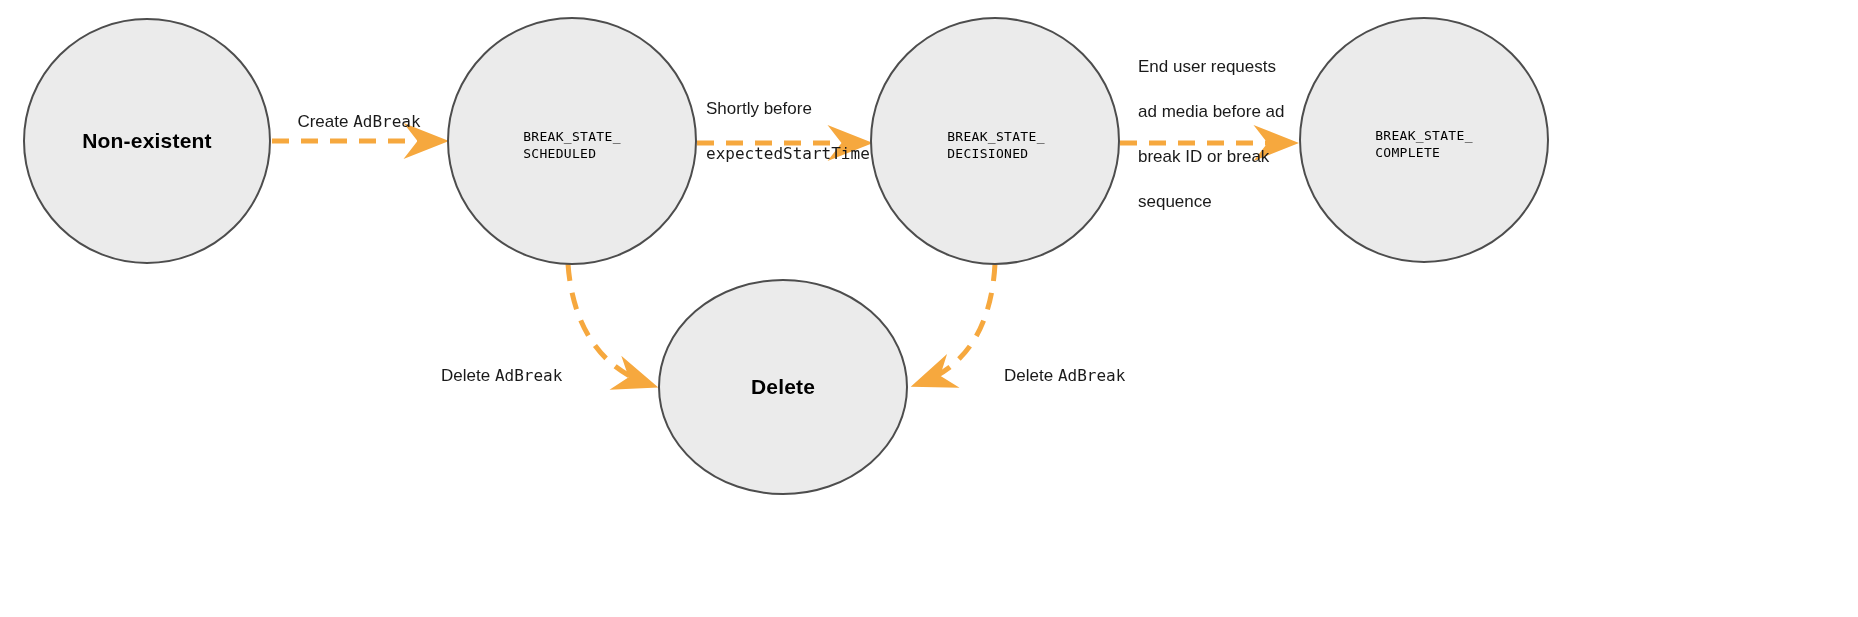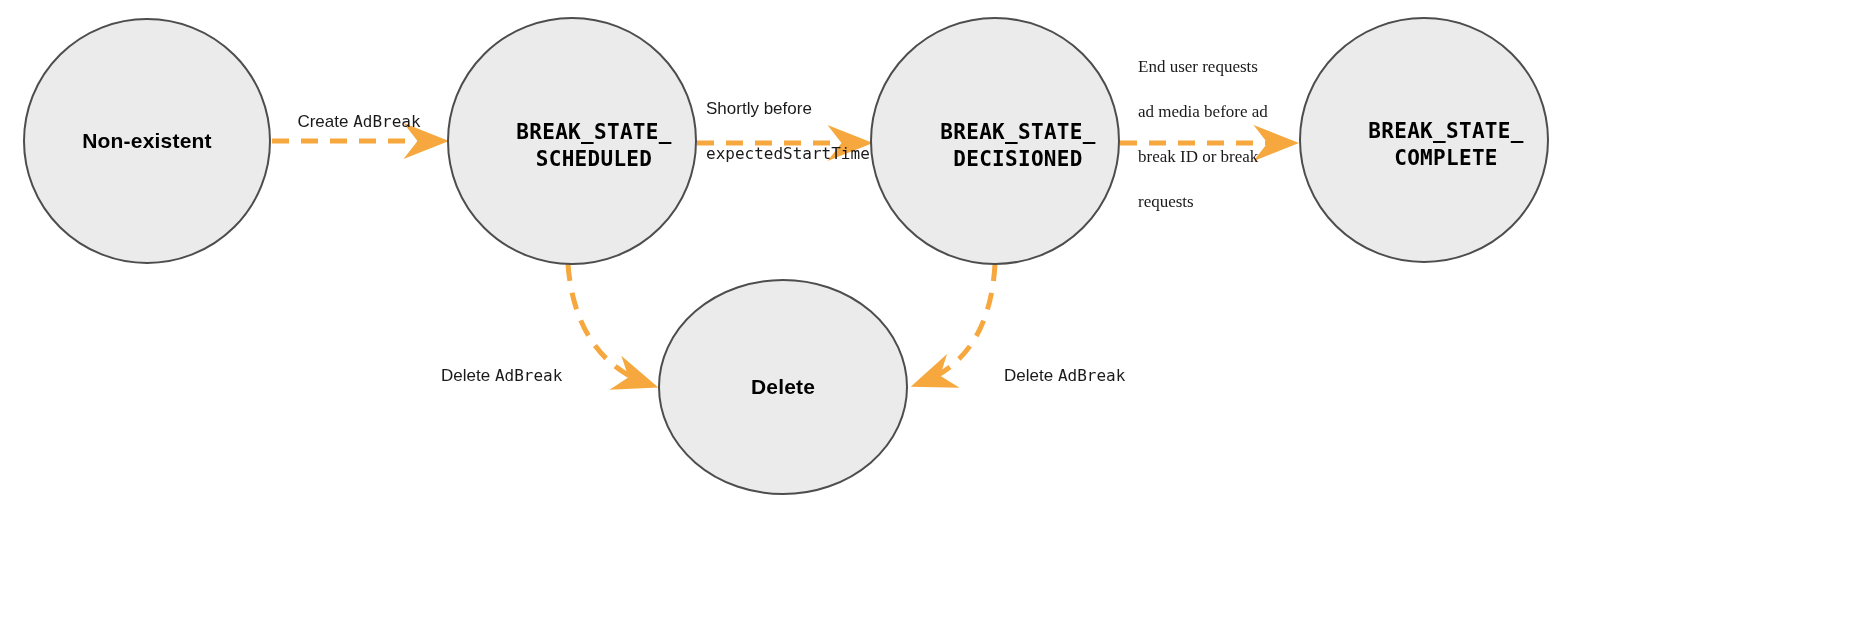--- a/index.html
+++ b/index.html
@@ -1,33 +1,33 @@
 <!DOCTYPE html>
 <html><head>
 <meta charset="utf-8">
 <style>
   html,body{margin:0;padding:0;background:#ffffff;}
   body{width:1858px;height:617px;overflow:hidden;
        font-family:"Liberation Sans",sans-serif;}
   #stage{position:relative;width:1858px;height:617px;background:#fff;}
   svg.layer{position:absolute;left:0;top:0;width:1858px;height:617px;overflow:visible;}
   .node-label{
-     position:absolute;text-align:center;color:#000;
+     position:absolute;text-align:left;color:#000;
      pointer-events:none;line-height:1.28;
      transform:translate(-50%,-50%);white-space:pre-line;
   }
   .node-label.sans{font-family:"Liberation Sans",sans-serif;font-weight:bold;font-size:21px;letter-spacing:.2px;}
-  .node-label.mono{font-family:"DejaVu Sans Mono","Liberation Mono",monospace;font-weight:bold;font-size:21px;letter-spacing:.3px;margin-left:22px;}
+  .node-label.mono{font-family:"DejaVu Sans Mono","Liberation Mono",monospace;font-weight:normal;font-size:13px;letter-spacing:.3px;}
   .edge-label{
      position:absolute;color:#1a1a1a;line-height:1.33;
      pointer-events:none;white-space:pre-line;font-size:17px;
   }
   .edge-label .sanspart{font-family:"Liberation Sans",sans-serif;}
   .edge-label .monopart{font-family:"DejaVu Sans Mono","Liberation Mono",monospace;font-size:16px;}
-  .edge-label.plain{font-family:Liberation Serif, serif;}
+  .edge-label.plain{font-family:Liberation Sans, sans-serif;}
   .ctr{transform:translateX(-50%);text-align:center;}
   .lft{text-align:left;}
 </style>
 </head>
 <body>
 
 <div id="stage">
 
   <svg class="layer" viewBox="0 0 1858 617" xmlns="http://www.w3.org/2000/svg">
     <defs>
@@ -78,21 +78,21 @@
 
   <div class="edge-label lft" style="left:706px;top:75px;">
     <div class="sanspart">Shortly before</div>
     <div class="monopart">expectedStartTime</div>
   </div>
 
   <div class="edge-label lft plain" style="left:1138px;top:33px;">
     <div>End user requests</div>
     <div>ad media before ad</div>
     <div>break ID or break</div>
-    <div>requests</div>
+    <div>sequence</div>
   </div>
 
   <div class="edge-label lft" style="left:441px;top:342px;">
     <span class="sanspart">Delete </span><span class="monopart">AdBreak</span>
   </div>
 
   <div class="edge-label lft" style="left:1004px;top:342px;">
     <span class="sanspart">Delete </span><span class="monopart">AdBreak</span>
   </div>
 

